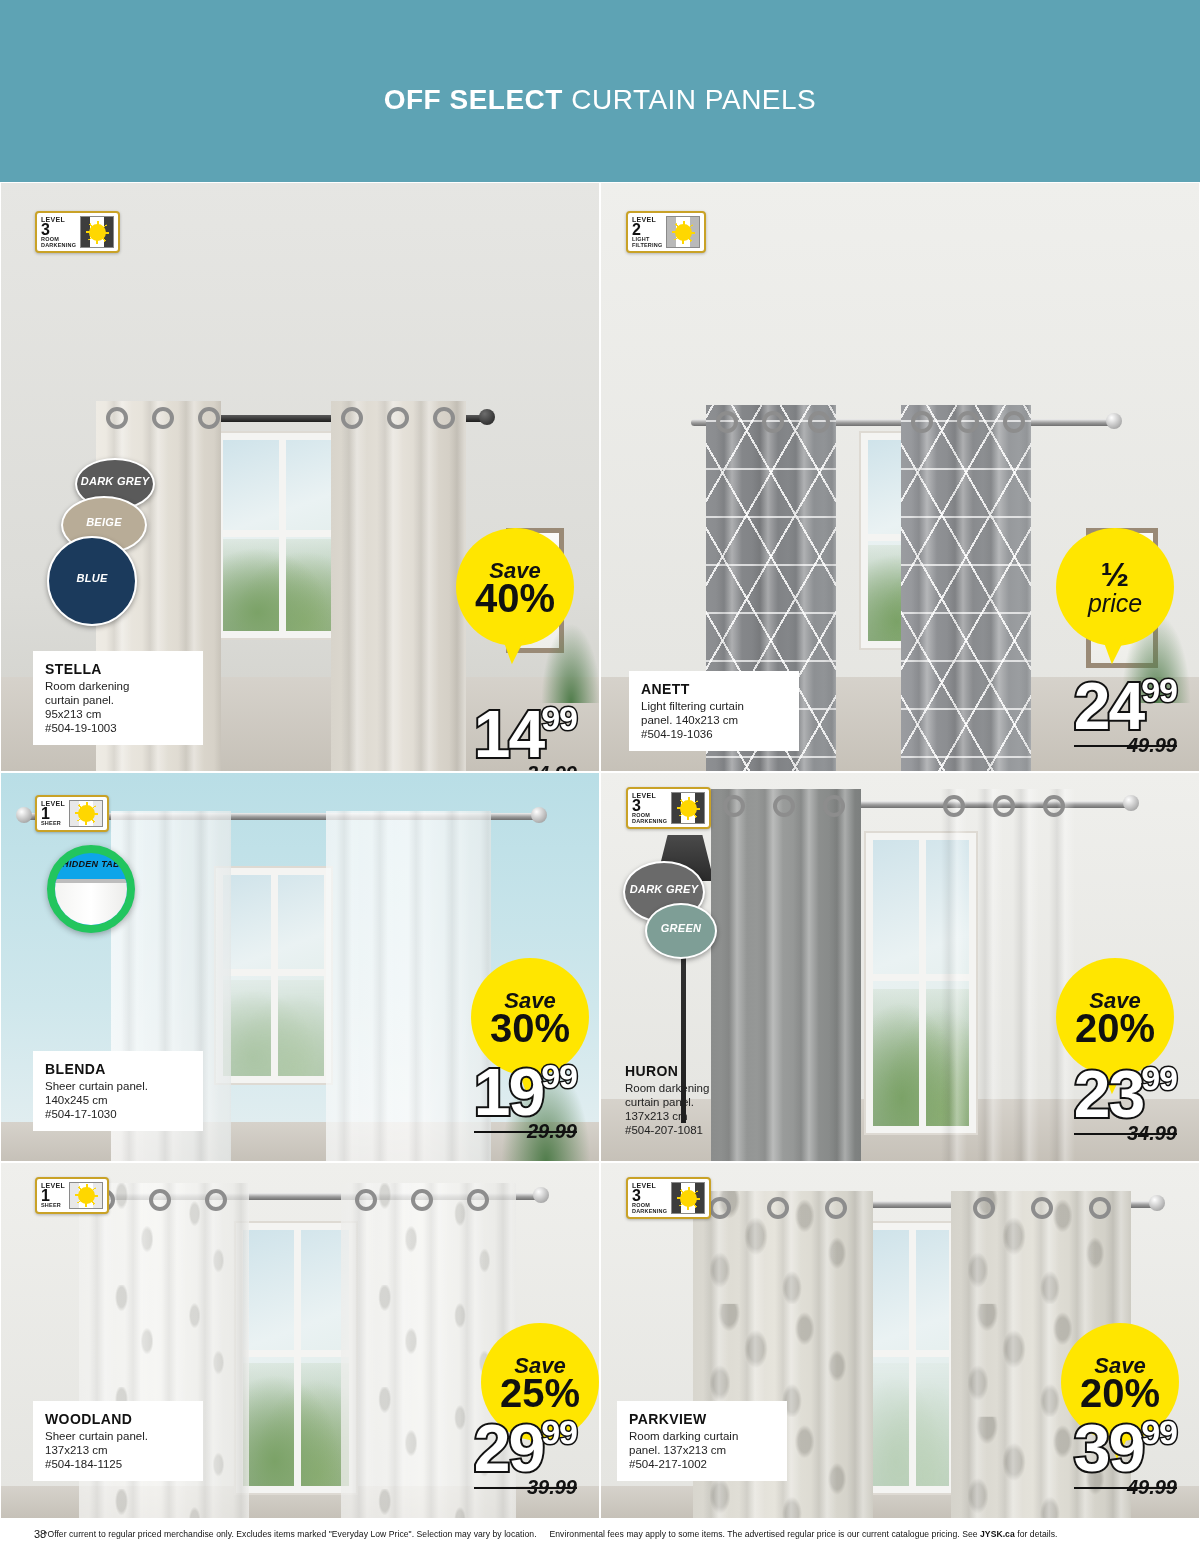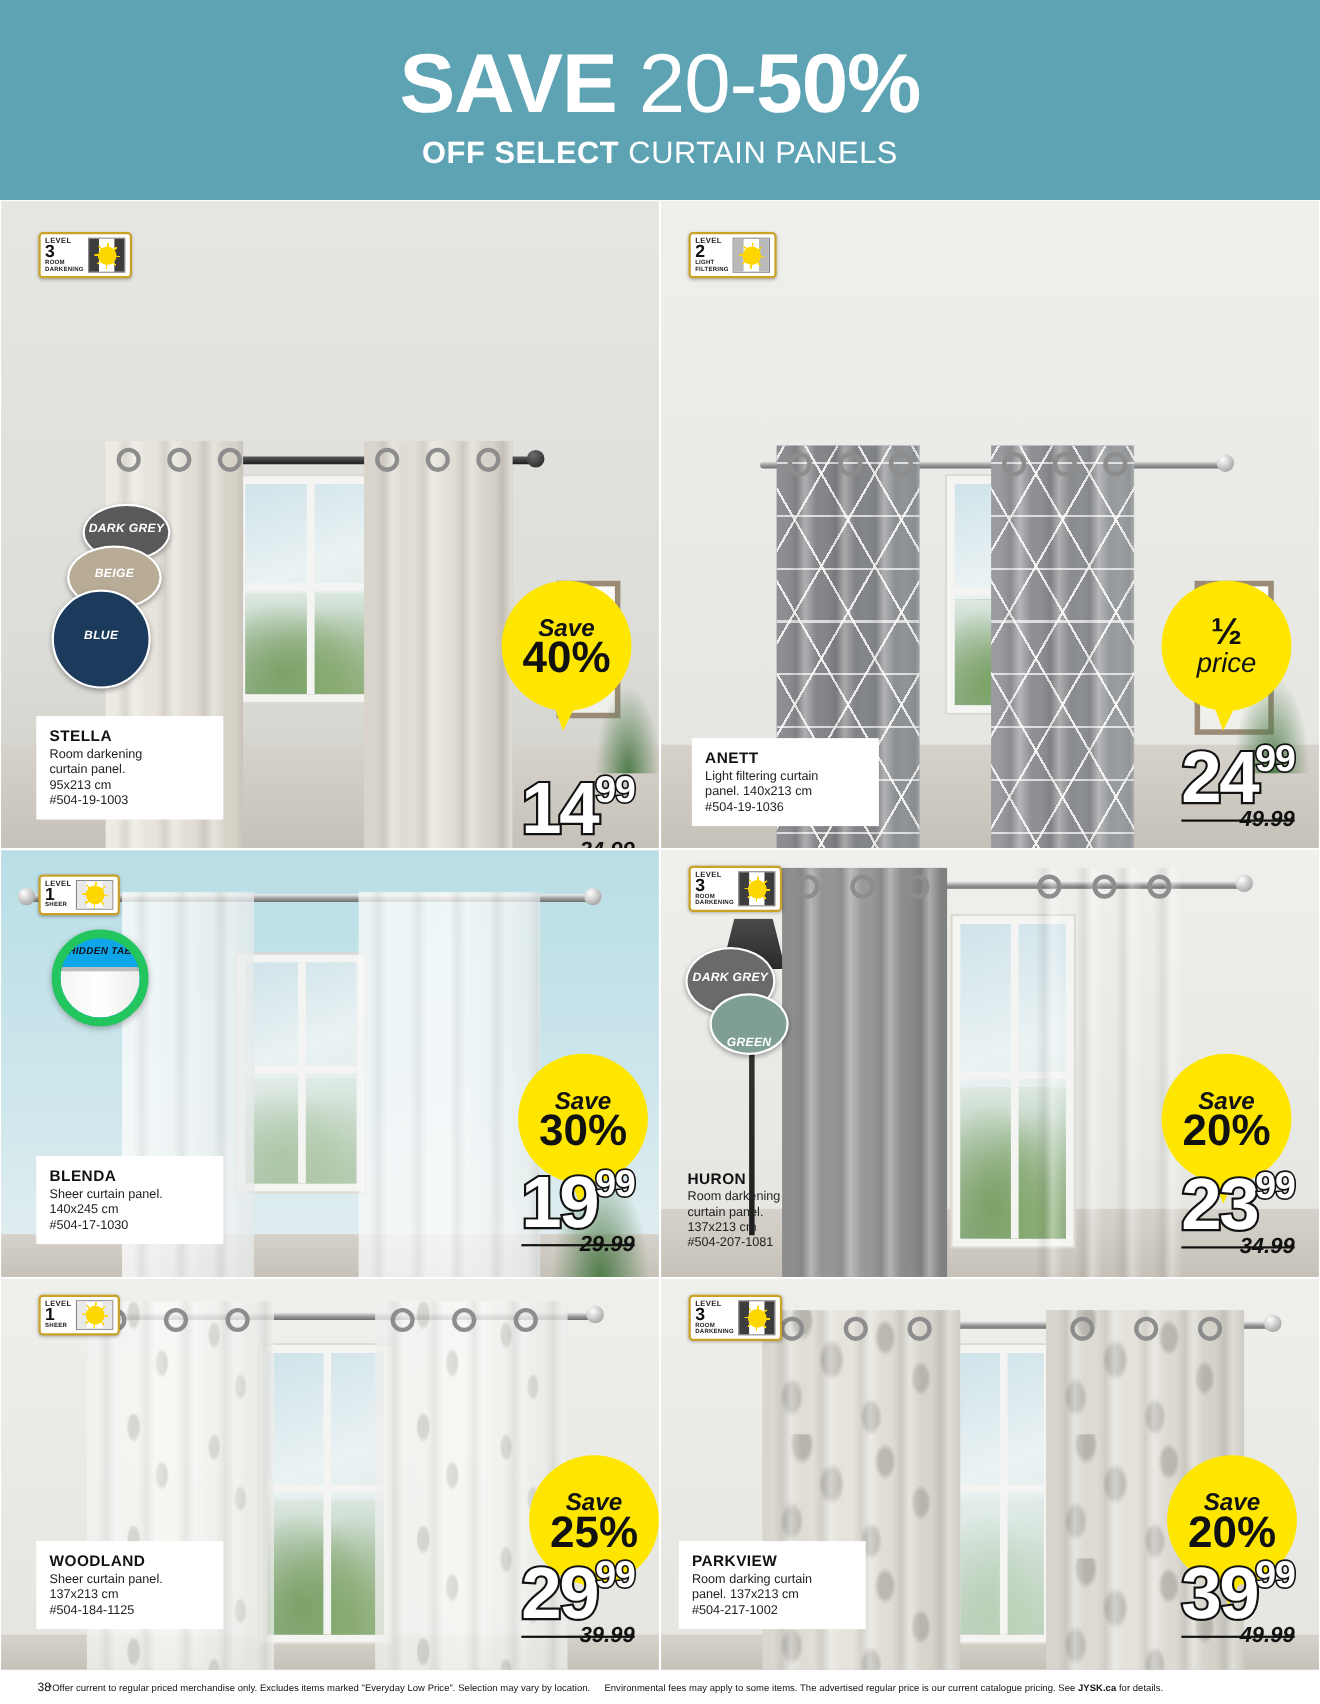--- a/index.html
+++ b/index.html
@@ -390,24 +390,20 @@
     color: #111;
     letter-spacing: 0.05px;
     white-space: nowrap;
   }
   .footer .legal b { font-weight: 800; }
 </style>
 </head>
 <body>
 
 <div class="banner">
-  <div class="banner-line1">
-    <span class="b-save">SAVE</span>
-    <span class="b-range">20-</span><span class="b-50">50%</span>
-  </div>
   <div class="banner-line2">
     <span class="b-bold">OFF SELECT</span>
     <span class="b-light">CURTAIN PANELS</span>
   </div>
 </div>
 
 <div class="grid">
 
   <div class="cell c0">
     <div class="scene">
@@ -640,21 +636,21 @@
         <div class="vbar l lb-shade-dark"></div>
         <div class="vbar r lb-shade-dark"></div>
         <div class="lb-sun"></div>
       </div>
     </div>
 
     <div class="swatch-stack" style="left:22px; top:88px; width:110px; height:110px;">
       <div class="swatch" style="left:0px; top:0px; width:82px; height:62px; background:#6a6a6a;">
         <span>DARK GREY</span>
       </div>
-      <div class="swatch" style="left:22px; top:42px; width:72px; height:56px; background:#7e9e96;align-items:flex-end;">
+      <div class="swatch" style="left:22px; top:42px; width:72px; height:56px; background:#7e9e96;">
         <span>GREEN</span>
       </div>
     </div>
 
     <div class="bubble" style="left:455px; top:185px;">
       <div class="sv">Save</div>
       <div class="pc">20%</div>
     </div>
 
     <div class="info" style="left:16px; top:280px; background:transparent; padding-left:8px;">

